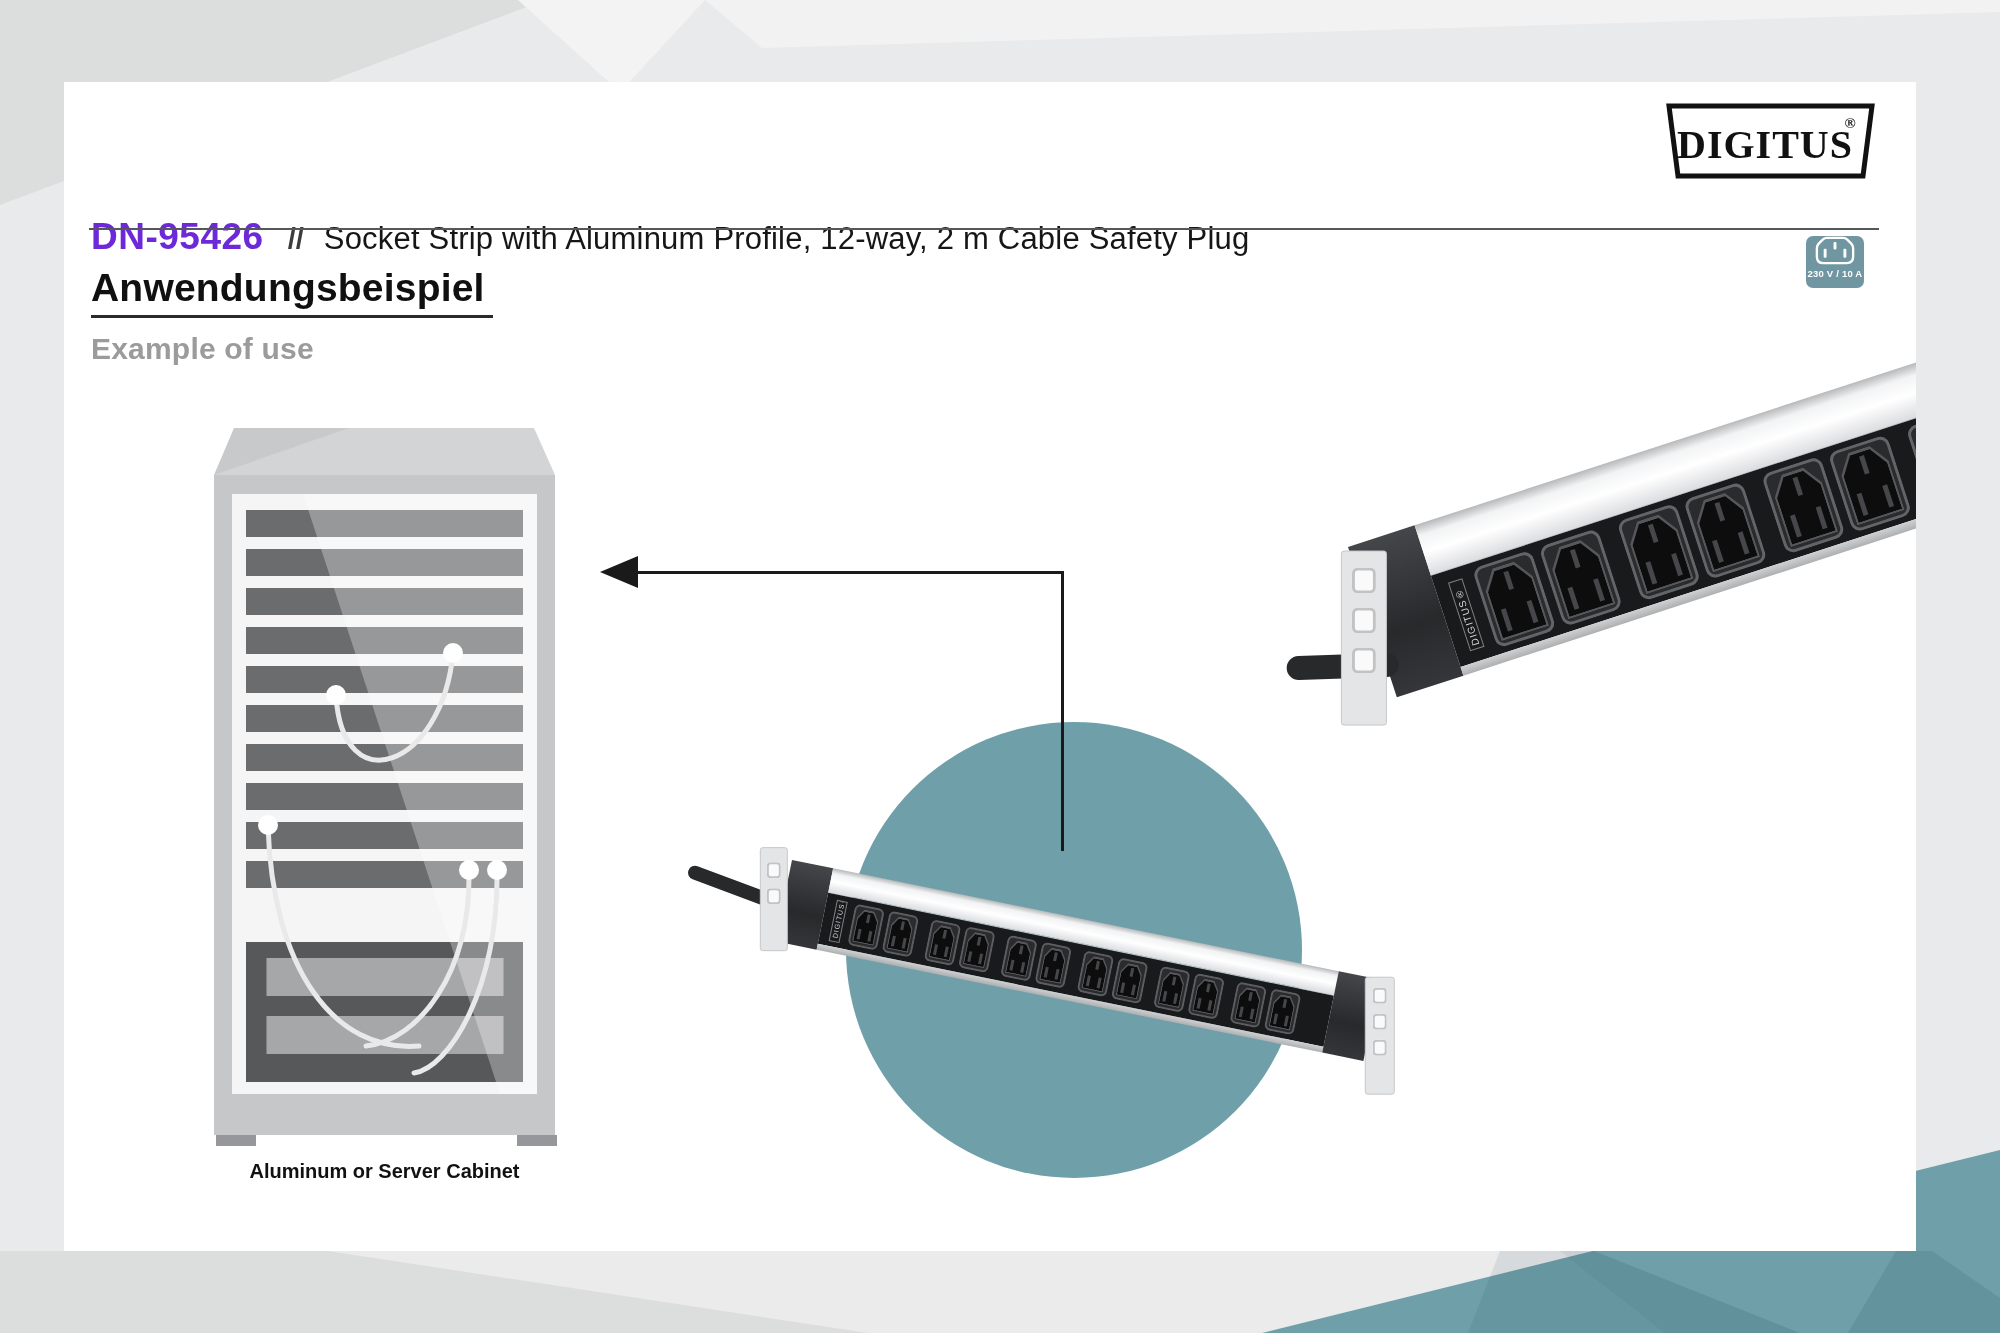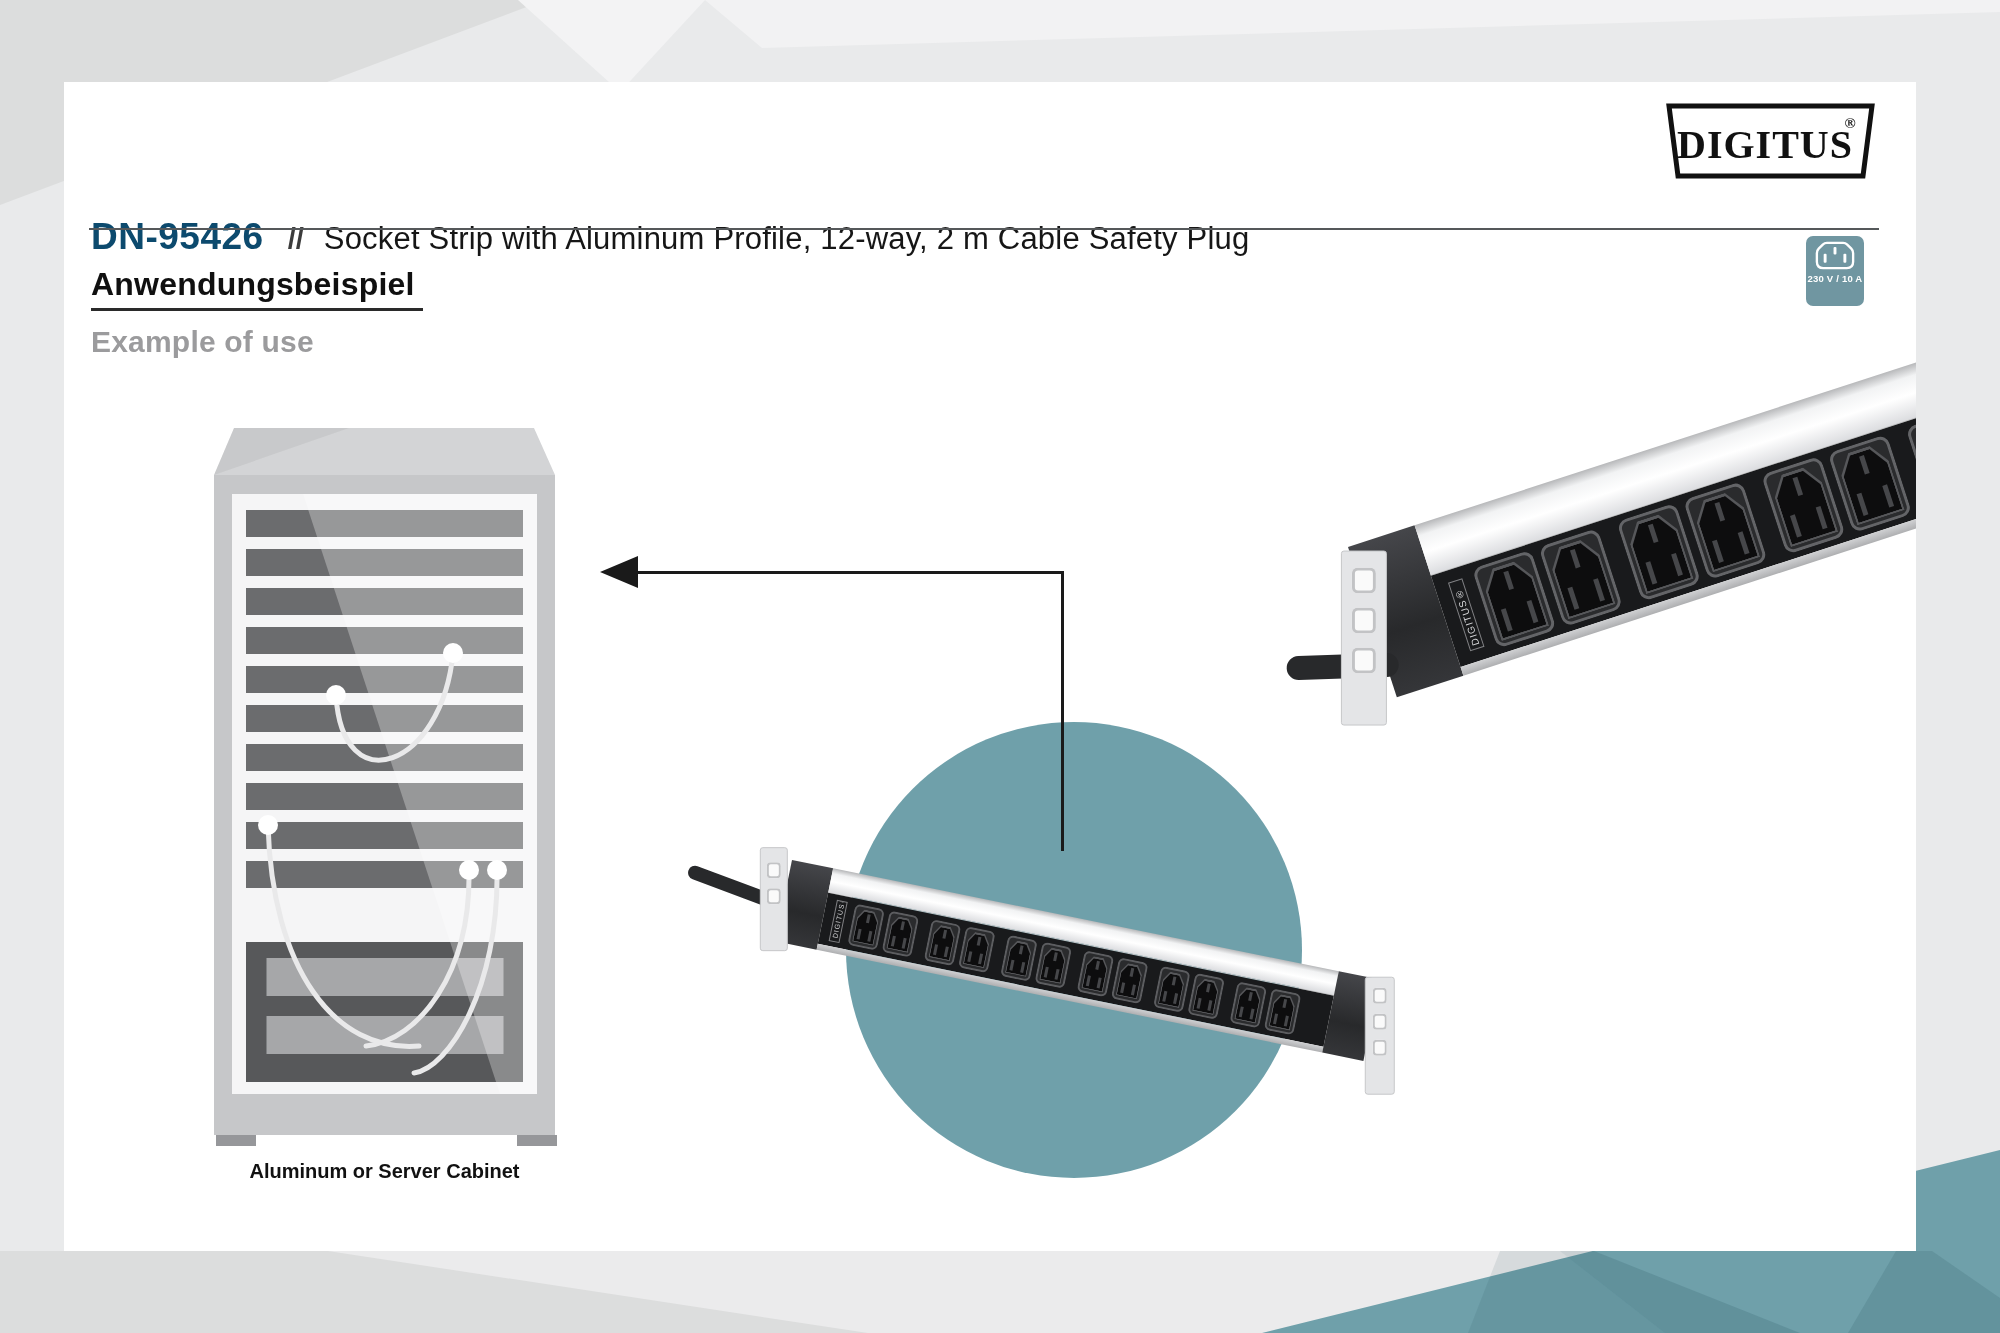--- a/index.html
+++ b/index.html
@@ -20,27 +20,27 @@
   .card{position:absolute;left:64px;top:82px;width:1852px;height:1169px;background:#fff;overflow:hidden;}
   
   .hdr{position:absolute;left:27px;top:100px;display:flex;align-items:baseline;white-space:nowrap;}
   .hdr .model{font-size:37px;font-weight:bold;letter-spacing:.5px;}
   .hdr .sep{font-size:29px;font-weight:bold;color:#3c3c3c;margin:0 20px 0 24px;}
   .hdr .title{font-size:31px;font-weight:normal;color:#161616;letter-spacing:.2px;margin-top:39px;}
   .hdr-rule{position:absolute;left:25px;top:146px;width:1790px;height:2px;background:#55585a;}
   
   .logo{position:absolute;left:1598px;top:20px;width:216px;height:78px;}
   
-  .badge{position:absolute;left:1742px;top:154px;width:58px;height:70px;border-radius:7px;
-         display:flex;flex-direction:column;align-items:center;justify-content:flex-start;padding-top:5px;box-sizing:border-box;}
+  .badge{position:absolute;left:1742px;top:154px;width:58px;height:52px;border-radius:7px;
+         display:flex;flex-direction:column;align-items:center;justify-content:flex-start;box-sizing:border-box;}
   .badge svg{display:block;}
   .badge .blabel{color:#fff;font-size:9.5px;font-weight:bold;margin-top:3px;letter-spacing:.2px;white-space:nowrap;}
   
   .headings{position:absolute;left:27px;top:184px;}
-  .h-de{font-size:32px;font-weight:bold;color:#101010;border-bottom:3px solid #2a2a2a;padding:0 8px 5px 0;display:inline-block;letter-spacing:.2px;}
+  .h-de{font-size:39px;font-weight:bold;color:#101010;border-bottom:3px solid #2a2a2a;padding:0 8px 5px 0;display:inline-block;letter-spacing:.2px;}
   .h-en{font-size:30px;font-weight:bold;color:#9b9b9d;margin-top:14px;letter-spacing:.2px;}
   
   .circle{position:absolute;left:782px;top:640px;width:456px;height:456px;border-radius:50%;}
   
   .arrow-h{position:absolute;left:572px;top:489px;width:428px;height:3px;background:#1a1a1a;}
   .arrow-v{position:absolute;left:997px;top:489px;width:3px;height:280px;background:#1a1a1a;}
   .arrow-head{position:absolute;left:536px;top:474px;width:0;height:0;
               border-top:16px solid transparent;border-bottom:16px solid transparent;border-right:38px solid #1a1a1a;}
   
   .cabinet{position:absolute;left:150px;top:346px;width:355px;height:800px;}
@@ -126,21 +126,21 @@
 
     <div class="logo">
       <svg width="216" height="78" viewBox="0 0 216 78">
         <polygon points="7,4 210,4 201,74 16,74" fill="none" stroke="#111" stroke-width="5"></polygon>
         <text x="103" y="56" text-anchor="middle" font-family="Liberation Serif, serif" font-weight="bold" font-size="40" letter-spacing="1" fill="#111">DIGITUS</text>
         <text x="188" y="26" text-anchor="middle" font-family="Liberation Serif, serif" font-weight="bold" font-size="15" fill="#111">®</text>
       </svg>
     </div>
 
     <div class="hdr">
-      <span class="model" id="modelNo" style="color: #0c4a6e;">DN-95426</span>
+      <span class="model" id="modelNo" style="color: #6d28d9;">DN-95426</span>
       <span class="sep">//</span>
       <span class="title">Socket Strip with Aluminum Profile, 12-way, 2 m Cable Safety Plug</span>
     </div>
     <div class="hdr-rule"></div>
 
     <div class="badge" id="badgeBox" style="background: rgb(112, 150, 161);">
       <svg width="40" height="29" viewBox="0 0 44 32">
         <path d="M13 2 L31 2 Q33.5 2 35.5 4 L40 8.5 Q42 10.5 42 13.5 L42 23 Q42 30 35 30 L9 30 Q2 30 2 23 L2 13.5 Q2 10.5 4 8.5 L8.5 4 Q10.5 2 13 2 Z" fill="none" stroke="#fff" stroke-width="2.6"></path>
         <rect x="20.4" y="6.5" width="3.2" height="8.5" rx="1.2" fill="#fff"></rect>
         <rect x="9.5" y="14" width="3.2" height="10" rx="1.2" fill="#fff"></rect>

